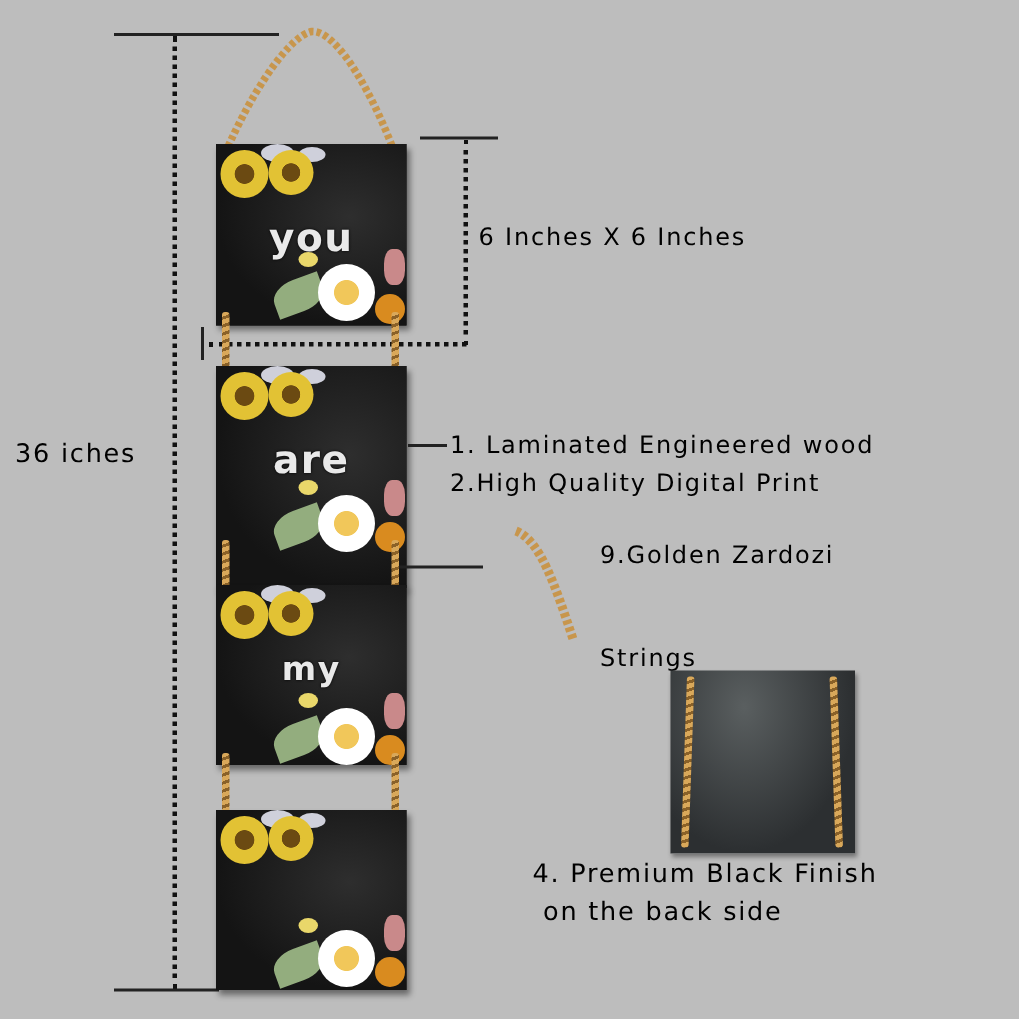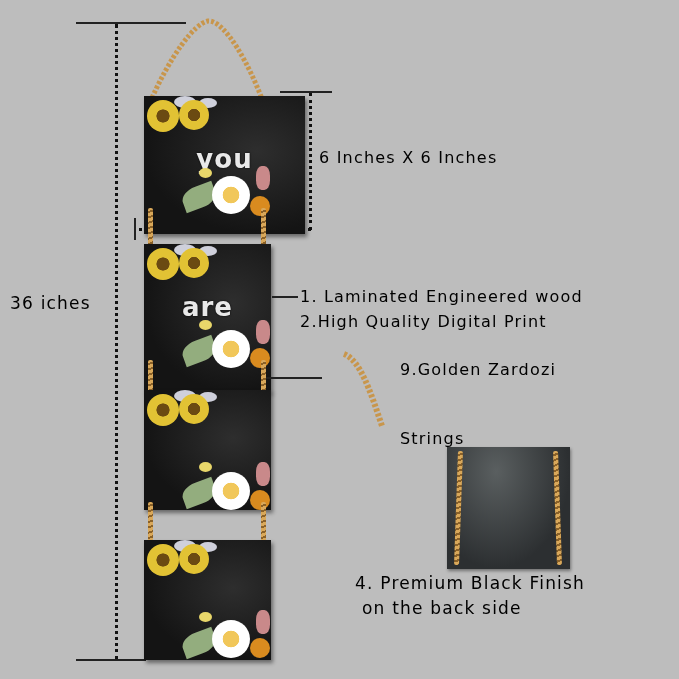--- a/index.html
+++ b/index.html
@@ -34,21 +34,21 @@
 <div class="hline" style="left:280px;top:91px;width:52px;"></div>
 <div class="vdots" style="left:309px;top:93px;height:137px;"></div>
 <div class="hdots" style="left:139px;top:228px;width:172px;"></div>
 <div class="abs" style="left:134px;top:218px;width:2px;height:22px;background:#222;"></div>
 <div class="label" style="left:319px;top:148px;font-size:16px;">6 Inches X 6 Inches</div>
 
 <svg class="abs" style="left:140px;top:15px;" width="135" height="95" viewBox="0 0 135 95">
   <path d="M8 92 C 30 40, 55 8, 68 6 C 85 5, 110 50, 125 92" fill="none" stroke="#c8964c" stroke-width="5" stroke-dasharray="3 2"></path>
 </svg>
 
-<div class="panel" style="left:144px;top:96px;height:138px;padding-left:34px;">
+<div class="panel" style="left:144px;top:96px;height:121px;">
   <div class="white-fl" style="left:30px;top:0;width:22px;height:12px;"></div>
   <div class="white-fl" style="left:55px;top:2px;width:18px;height:10px;"></div>
   <div class="sun" style="left:3px;top:4px;width:32px;height:32px;"></div>
   <div class="sun" style="left:35px;top:4px;width:30px;height:30px;"></div>
   <div class="word" style="top:48px;font-size:26px;">you</div>
   <div class="bud" style="left:55px;top:72px;width:13px;height:10px;"></div>
   <div class="leaf" style="left:38px;top:90px;width:34px;height:22px;"></div>
   <div class="daisy" style="left:68px;top:80px;width:38px;height:38px;"></div>
   <div class="pink" style="left:112px;top:70px;width:14px;height:24px;"></div>
   <div class="orange" style="left:106px;top:100px;width:20px;height:20px;"></div>
@@ -82,20 +82,21 @@
   <path d="M4 4 C 20 10, 30 40, 42 76" fill="none" stroke="#c8964c" stroke-width="6" stroke-dasharray="3 2"></path>
 </svg>
 <div class="label" style="left:400px;top:360px;font-size:16px;">9.Golden Zardozi</div>
 <div class="label" style="left:400px;top:385px;font-size:16px;margin-top:44px;">Strings</div>
 
 <div class="panel" style="left:144px;top:390px;height:120px;">
   <div class="white-fl" style="left:30px;top:0;width:22px;height:12px;"></div>
   <div class="white-fl" style="left:55px;top:2px;width:18px;height:10px;"></div>
   <div class="sun" style="left:3px;top:4px;width:32px;height:32px;"></div>
   <div class="sun" style="left:35px;top:4px;width:30px;height:30px;"></div>
+  <div class="word" style="top:44px;font-size:22px;">my</div>
   <div class="bud" style="left:55px;top:72px;width:13px;height:10px;"></div>
   <div class="leaf" style="left:38px;top:92px;width:34px;height:22px;"></div>
   <div class="daisy" style="left:68px;top:82px;width:38px;height:38px;"></div>
   <div class="pink" style="left:112px;top:72px;width:14px;height:24px;"></div>
   <div class="orange" style="left:106px;top:100px;width:20px;height:20px;"></div>
 </div>
 
 <div class="rope" style="left:148px;top:502px;height:40px;"></div>
 <div class="rope" style="left:261px;top:502px;height:40px;"></div>
 

